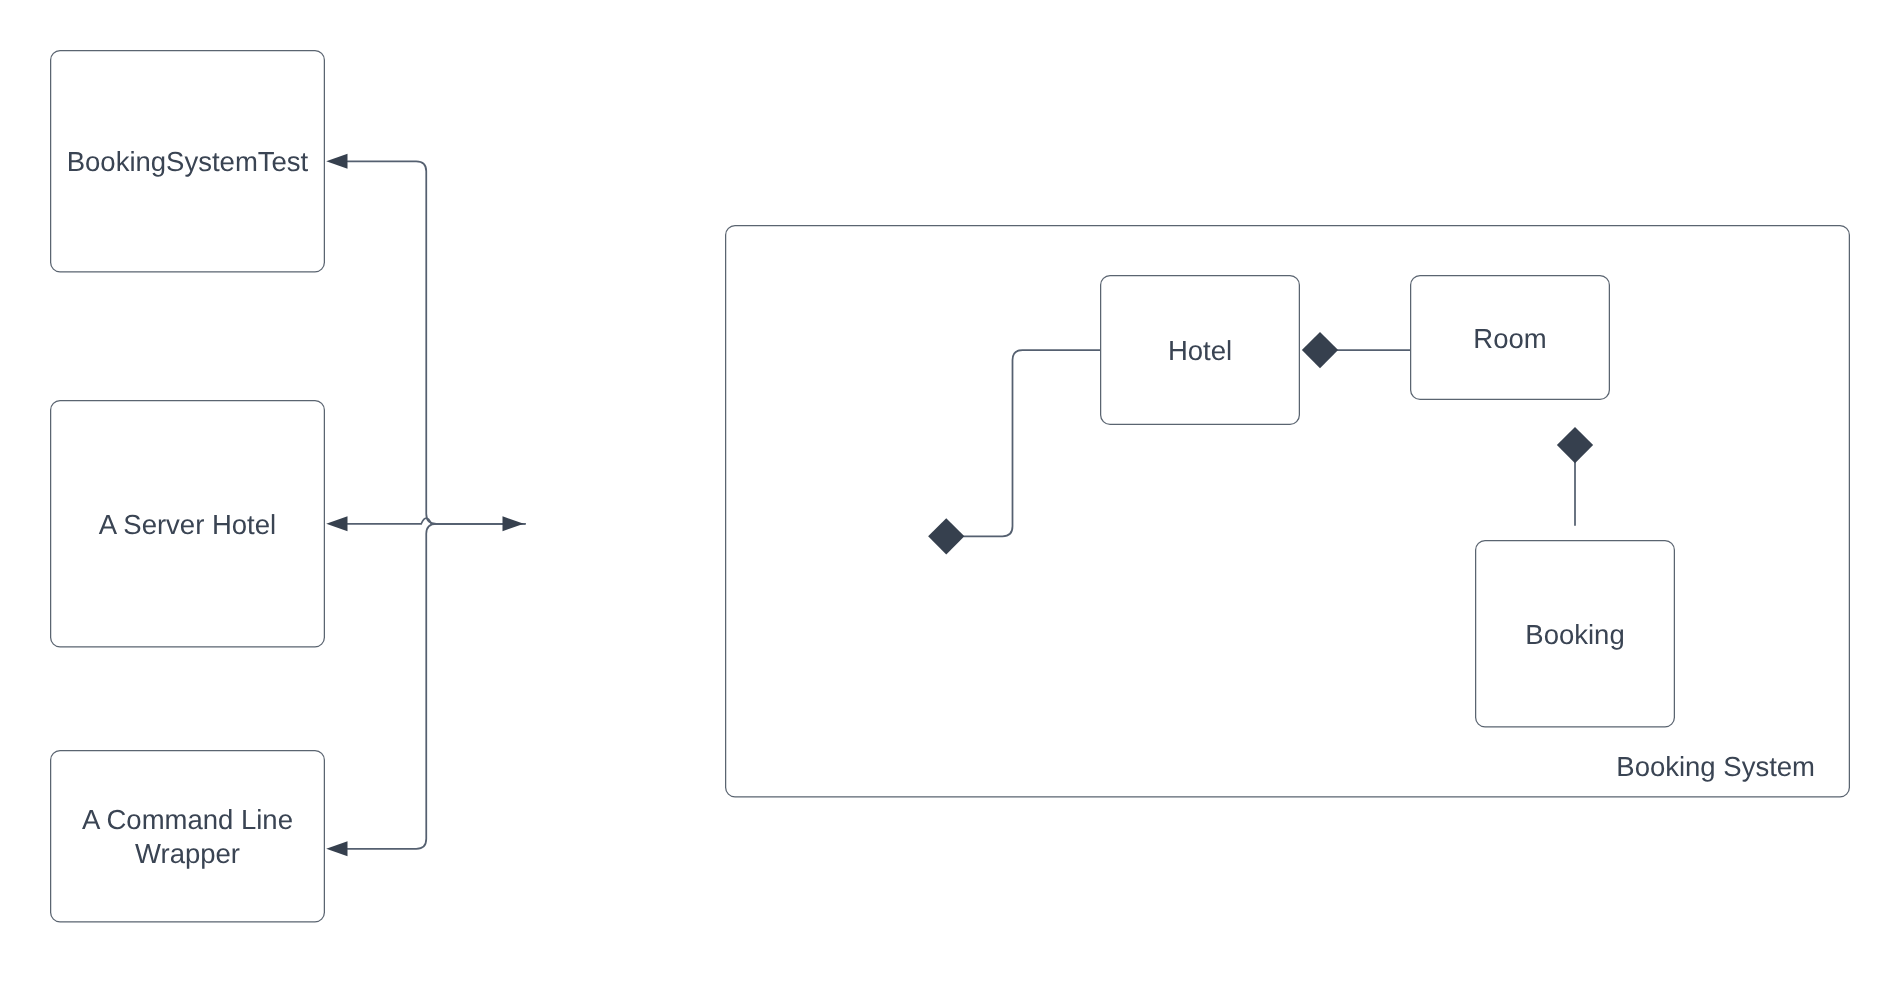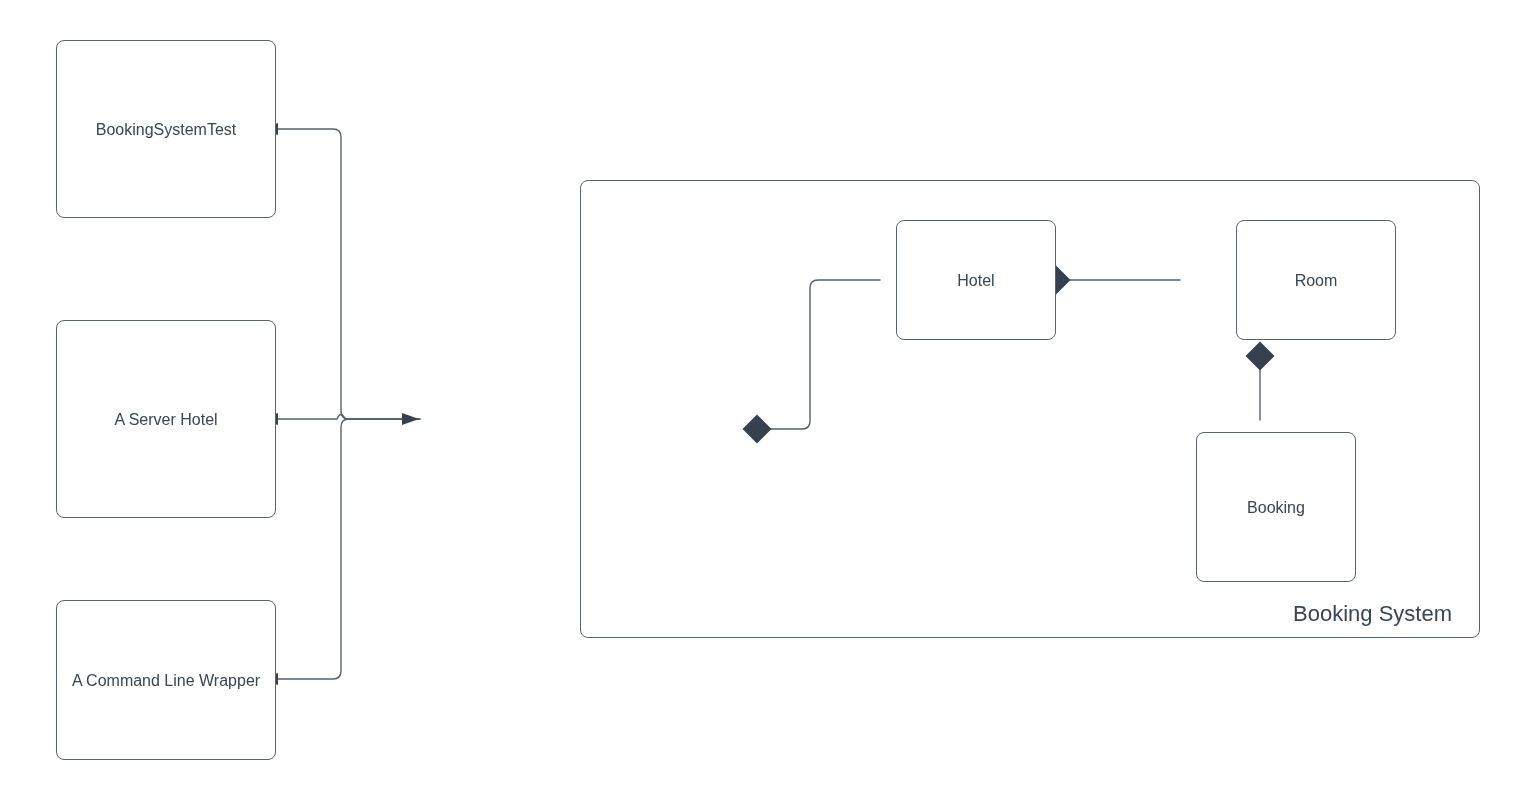--- a/index.html
+++ b/index.html
@@ -27,46 +27,45 @@
   .node {
     position: absolute;
     box-sizing: border-box;
     background: #ffffff;
     border: 1.3px solid #5a6470;
     border-radius: 8px;
     display: flex;
     align-items: center;
     justify-content: center;
     text-align: center;
-    font-size: 16px;
+    font-size: 22px;
     line-height: 27px;
     color: #3a4453;
-    margin-left: 16px;
   }
   .group {
     position: absolute;
     box-sizing: border-box;
     border: 1.3px solid #5a6470;
     border-radius: 8px;
     background: transparent;
   }
   .group-label {
     position: absolute;
     right: 27px;
     bottom: 10px;
     font-size: 22px;
     color: #3a4453;
     white-space: nowrap;
   }
   #node-test        { left: 40px;   top: 40px;  width: 220px; height: 178px; }
   #node-server      { left: 40px;   top: 320px; width: 220px; height: 198px; }
-  #node-wrapper     { left: 40px;   top: 600px; width: 220px; height: 160px; padding: 16px 14px; }
+  #node-wrapper     { left: 40px;   top: 600px; width: 220px; height: 138px; padding: 16px 14px; }
   #node-controller  { left: 420px;  top: 310px; width: 320px; height: 218px; }
   #node-hotel       { left: 880px;  top: 220px; width: 160px; height: 120px; justify-content: center; }
-  #node-room        { left: 1220px; top: 220px; width: 160px; height: 120px; }
+  #node-room        { left: 1128px; top: 220px; width: 160px; height: 100px; }
   #node-booking     { left: 1180px; top: 432px; width: 160px; height: 150px; }
   #group-booking-system { left: 580px; top: 180px; width: 900px; height: 458px; }
 </style>
 </head>
 <body>
 
 <div class="canvas">
 
   <div class="group" id="group-booking-system">
     <span class="group-label">Booking System</span>

